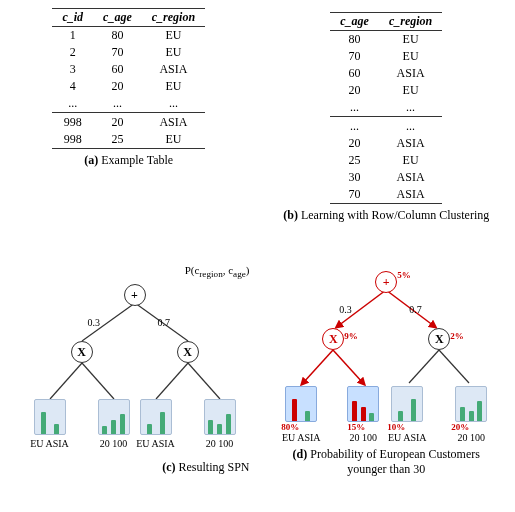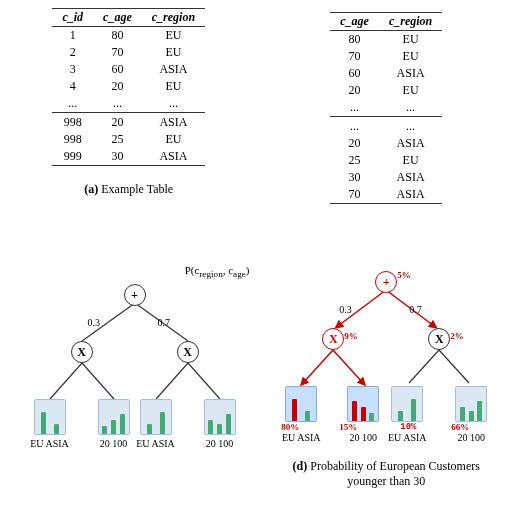--- a/index.html
+++ b/index.html
@@ -19,21 +19,21 @@
       height: 512px;
     }
     .panel {
       padding: 8px;
       display: flex;
       flex-direction: column;
       align-items: center;
     }
     .panel-label {
       font-size: 12px;
-      margin-top: 16px;
+      margin-top: 4px;
       text-align: center;
     }
     .panel-label span {
       font-weight: bold;
     }
 
     
     table.data-table {
       border-collapse: collapse;
       font-size: 12px;
@@ -142,25 +142,20 @@
         <tr class="sep-row">
             <td>998</td>
             <td>20</td>
             <td>ASIA</td>
           </tr>
         <tr>
             <td>998</td>
             <td>25</td>
             <td>EU</td>
           </tr>
-        <tr>
-            <td>999</td>
-            <td>30</td>
-            <td>ASIA</td>
-          </tr>
       </tbody>
     </table>
     <div class="panel-label"><span>(a)</span> Example Table</div>
   </div>
 
   <div class="panel">
     <table class="data-table table-outer-top table-outer-bottom" style="margin-top:4px;">
       <thead>
         <tr>
           <th>c_age</th>
@@ -203,20 +198,21 @@
         <tr>
             <td>30</td>
             <td>ASIA</td>
           </tr>
         <tr>
             <td>70</td>
             <td>ASIA</td>
           </tr>
       </tbody>
     </table>
+    <div class="panel-label"><span>(b)</span> Learning with Row/Col­umn Clustering</div>
   </div>
 
   <div class="panel" style="position:relative; justify-content:flex-start;align-items:flex-end;">
     <div style="font-size:11px; margin-bottom:2px;">P(c<sub>region</sub>, c<sub>age</sub>)</div>
     <div style="position:relative; width:230px; height:175px;">
       <svg style="position:absolute;top:0;left:0;width:100%;height:100%;">
 
         <line x1="115" y1="22" x2="62" y2="60" stroke="#333" stroke-width="1.2"></line>
         <line x1="115" y1="22" x2="168" y2="60" stroke="#333" stroke-width="1.2"></line>
 
@@ -253,20 +249,21 @@
         <div class="bar" style="height:14px;"></div>
         <div class="bar" style="height:10px;"></div>
         <div class="bar" style="height:20px;"></div>
       </div>
 
       <div class="spn-label" style="left:8px;top:157px;width:44px;">EU ASIA</div>
       <div class="spn-label" style="left:72px;top:157px;width:44px;">20 100</div>
       <div class="spn-label" style="left:114px;top:157px;width:44px;">EU ASIA</div>
       <div class="spn-label" style="left:178px;top:157px;width:44px;">20 100</div>
     </div>
+    <div class="panel-label"><span>(c)</span> Resulting SPN</div>
   </div>
 
   <div class="panel" style="justify-content:flex-start;">
     <div style="position:relative; width:230px; height:175px; margin-top:4px;">
       <svg style="position:absolute;top:0;left:0;width:100%;height:100%;">
 
         <defs>
           <marker id="arr" markerWidth="6" markerHeight="6" refX="3" refY="3" orient="auto">
             <path d="M0,0 L6,3 L0,6 Z" fill="#c00"></path>
           </marker>
@@ -309,23 +306,23 @@
         <div class="bar" style="height:10px;"></div>
         <div class="bar" style="height:22px;"></div>
       </div>
       <div class="spn-leaf" style="left:184px;top:118px;">
         <div class="bar" style="height:14px;"></div>
         <div class="bar" style="height:10px;"></div>
         <div class="bar" style="height:20px;"></div>
       </div>
 
       <div class="pct-label" style="left:10px;top:154px;">80%</div>
-      <div class="pct-label" style="left:68px;top:154px;">15%</div>
-      <div class="pct-label" style="left:129px;top:154px;font-family:Liberation Mono, monospace;">10%</div>
-      <div class="pct-label" style="left:180px;top:154px;">66%</div>
+      <div class="pct-label" style="left:76px;top:154px;">15%</div>
+      <div class="pct-label" style="left:116px;top:154px;">10%</div>
+      <div class="pct-label" style="left:180px;top:154px;">20%</div>
 
       <div class="spn-label" style="left:8px;top:164px;width:44px;">EU ASIA</div>
       <div class="spn-label" style="left:70px;top:164px;width:44px;">20 100</div>
       <div class="spn-label" style="left:114px;top:164px;width:44px;">EU ASIA</div>
       <div class="spn-label" style="left:178px;top:164px;width:44px;">20 100</div>
     </div>
     <div class="panel-label" style="max-width:220px;"><span>(d)</span> Probability of European Customers younger than 30</div>
   </div>
 
 </div>

